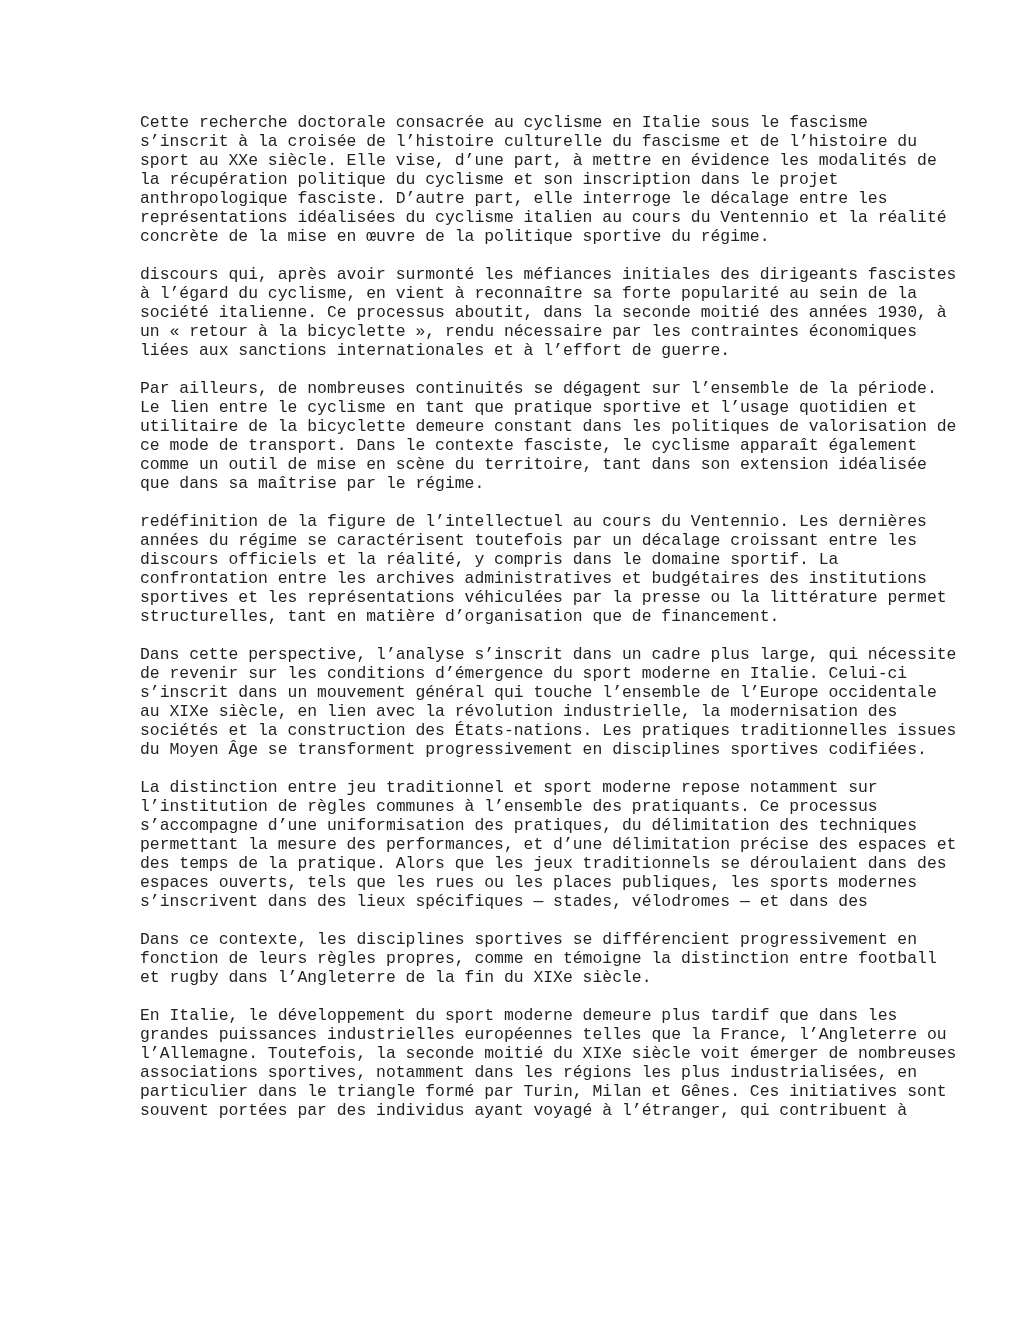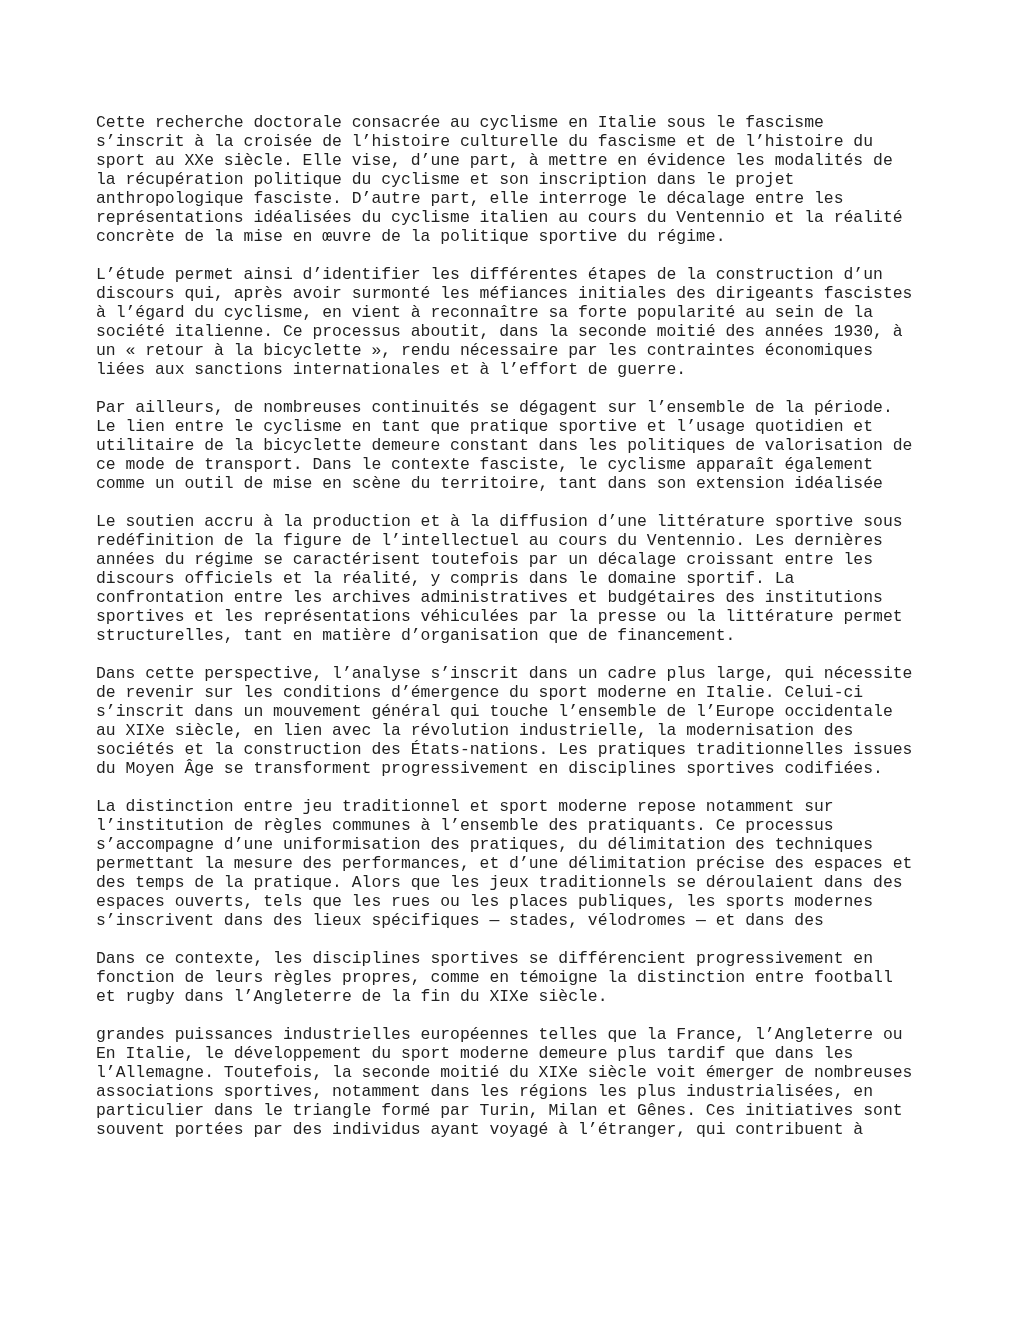--- a/index.html
+++ b/index.html
@@ -23,52 +23,52 @@
       line-height: 19px;
       color: #222222;
     }
     .para {
       margin: 0 0 19px 0;
     }
     .line {
       display: block;
       white-space: pre;
       height: 19px;
+      margin-left: 44px;
     }
   </style>
 </head>
 <body>
 
 <div class="page" id="page">
     <div class="para">
       <span class="line">Cette recherche doctorale consacrée au cyclisme en Italie sous le fascisme</span>
       <span class="line">s’inscrit à la croisée de l’histoire culturelle du fascisme et de l’histoire du</span>
       <span class="line">sport au XXe siècle. Elle vise, d’une part, à mettre en évidence les modalités de</span>
       <span class="line">la récupération politique du cyclisme et son inscription dans le projet</span>
       <span class="line">anthropologique fasciste. D’autre part, elle interroge le décalage entre les</span>
       <span class="line">représentations idéalisées du cyclisme italien au cours du Ventennio et la réalité</span>
       <span class="line">concrète de la mise en œuvre de la politique sportive du régime.</span>
     </div>
     <div class="para">
-      <span class="line">L’étude permet ainsi d’identifier les différentes étapes de la construction d’un</span>
       <span class="line">discours qui, après avoir surmonté les méfiances initiales des dirigeants fascistes</span>
       <span class="line">à l’égard du cyclisme, en vient à reconnaître sa forte popularité au sein de la</span>
       <span class="line">société italienne. Ce processus aboutit, dans la seconde moitié des années 1930, à</span>
       <span class="line">un « retour à la bicyclette », rendu nécessaire par les contraintes économiques</span>
       <span class="line">liées aux sanctions internationales et à l’effort de guerre.</span>
     </div>
     <div class="para">
       <span class="line">Par ailleurs, de nombreuses continuités se dégagent sur l’ensemble de la période.</span>
       <span class="line">Le lien entre le cyclisme en tant que pratique sportive et l’usage quotidien et</span>
       <span class="line">utilitaire de la bicyclette demeure constant dans les politiques de valorisation de</span>
       <span class="line">ce mode de transport. Dans le contexte fasciste, le cyclisme apparaît également</span>
       <span class="line">comme un outil de mise en scène du territoire, tant dans son extension idéalisée</span>
+      <span class="line">que dans sa maîtrise par le régime.</span>
     </div>
     <div class="para">
-      <span class="line">Le soutien accru à la production et à la diffusion d’une littérature sportive sous</span>
       <span class="line">redéfinition de la figure de l’intellectuel au cours du Ventennio. Les dernières</span>
       <span class="line">années du régime se caractérisent toutefois par un décalage croissant entre les</span>
       <span class="line">discours officiels et la réalité, y compris dans le domaine sportif. La</span>
       <span class="line">confrontation entre les archives administratives et budgétaires des institutions</span>
       <span class="line">sportives et les représentations véhiculées par la presse ou la littérature permet</span>
       <span class="line">structurelles, tant en matière d’organisation que de financement.</span>
     </div>
     <div class="para">
       <span class="line">Dans cette perspective, l’analyse s’inscrit dans un cadre plus large, qui nécessite</span>
       <span class="line">de revenir sur les conditions d’émergence du sport moderne en Italie. Celui-ci</span>
@@ -85,20 +85,20 @@
       <span class="line">des temps de la pratique. Alors que les jeux traditionnels se déroulaient dans des</span>
       <span class="line">espaces ouverts, tels que les rues ou les places publiques, les sports modernes</span>
       <span class="line">s’inscrivent dans des lieux spécifiques — stades, vélodromes — et dans des</span>
     </div>
     <div class="para">
       <span class="line">Dans ce contexte, les disciplines sportives se différencient progressivement en</span>
       <span class="line">fonction de leurs règles propres, comme en témoigne la distinction entre football</span>
       <span class="line">et rugby dans l’Angleterre de la fin du XIXe siècle.</span>
     </div>
     <div class="para">
+      <span class="line">En Italie, le développement du sport moderne demeure plus tardif que dans les</span>
       <span class="line">grandes puissances industrielles européennes telles que la France, l’Angleterre ou</span>
-      <span class="line">En Italie, le développement du sport moderne demeure plus tardif que dans les</span>
       <span class="line">l’Allemagne. Toutefois, la seconde moitié du XIXe siècle voit émerger de nombreuses</span>
       <span class="line">associations sportives, notamment dans les régions les plus industrialisées, en</span>
       <span class="line">particulier dans le triangle formé par Turin, Milan et Gênes. Ces initiatives sont</span>
       <span class="line">souvent portées par des individus ayant voyagé à l’étranger, qui contribuent à</span>
     </div>
   </div>
 
 </body></html>

